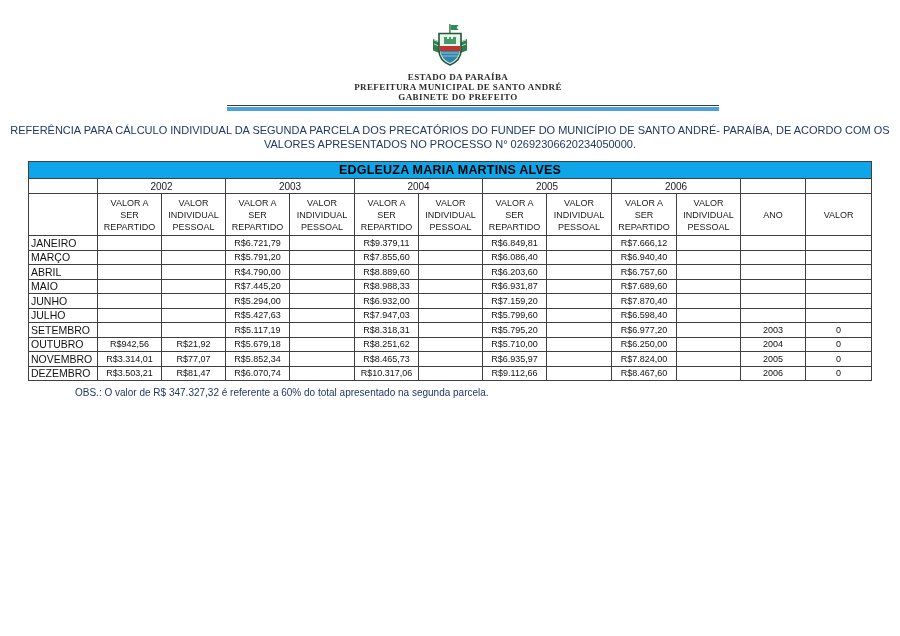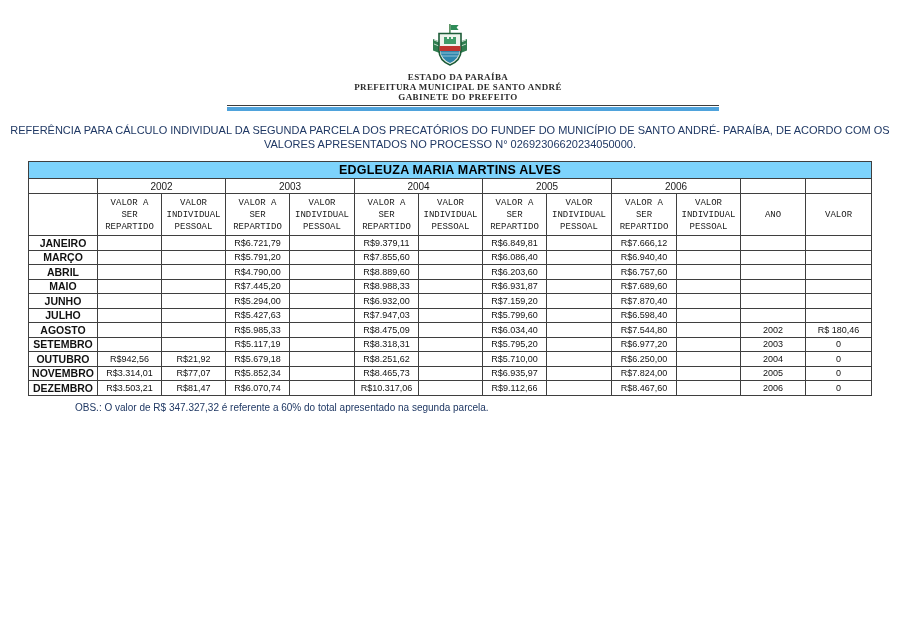--- a/index.html
+++ b/index.html
@@ -45,21 +45,21 @@
     table-layout: fixed;
     border: 1.5px solid #1a1a1a;
   }
   table.doc-table td {
     border: 1px solid #3f3f3f;
     padding: 0 2px;
     overflow: hidden;
     white-space: nowrap;
   }
   td.banner-cell {
-    background: #7dd3fc;
+    background: #0ea5e9;
     color: #000;
     font-weight: bold;
     font-size: 12.5px;
     text-align: center;
     height: 17px;
     letter-spacing: 0.2px;
   }
   tr.year-row td {
     height: 15px;
     font-size: 10px;
@@ -67,29 +67,27 @@
     color: #1a1a1a;
   }
   tr.subhead-row td {
     height: 42px;
     font-size: 9px;
     line-height: 12px;
     text-align: center;
     vertical-align: middle;
     white-space: pre-line;
     color: #1a1a1a;
-    font-family: Liberation Mono, monospace;
   }
   td.month-cell {
     font-size: 10.5px;
-    text-align: center;
+    text-align: left;
     padding-left: 4px;
     height: 14.5px;
     color: #111;
-    font-weight: bold;
   }
   td.value-cell {
     font-size: 9px;
     text-align: center;
     height: 14.5px;
     color: #111;
   }
 
   
   .obs {
@@ -278,35 +276,20 @@
         <td class="value-cell">R$7.947,03</td>
         <td class="value-cell"></td>
         <td class="value-cell">R$5.799,60</td>
         <td class="value-cell"></td>
         <td class="value-cell">R$6.598,40</td>
         <td class="value-cell"></td>
         <td class="value-cell"></td>
         <td class="value-cell"></td>
       </tr>
       <tr>
-        <td class="month-cell">AGOSTO</td>
-        <td class="value-cell"></td>
-        <td class="value-cell"></td>
-        <td class="value-cell">R$5.985,33</td>
-        <td class="value-cell"></td>
-        <td class="value-cell">R$8.475,09</td>
-        <td class="value-cell"></td>
-        <td class="value-cell">R$6.034,40</td>
-        <td class="value-cell"></td>
-        <td class="value-cell">R$7.544,80</td>
-        <td class="value-cell"></td>
-        <td class="value-cell">2002</td>
-        <td class="value-cell">R$ 180,46</td>
-      </tr>
-      <tr>
         <td class="month-cell">SETEMBRO</td>
         <td class="value-cell"></td>
         <td class="value-cell"></td>
         <td class="value-cell">R$5.117,19</td>
         <td class="value-cell"></td>
         <td class="value-cell">R$8.318,31</td>
         <td class="value-cell"></td>
         <td class="value-cell">R$5.795,20</td>
         <td class="value-cell"></td>
         <td class="value-cell">R$6.977,20</td>

